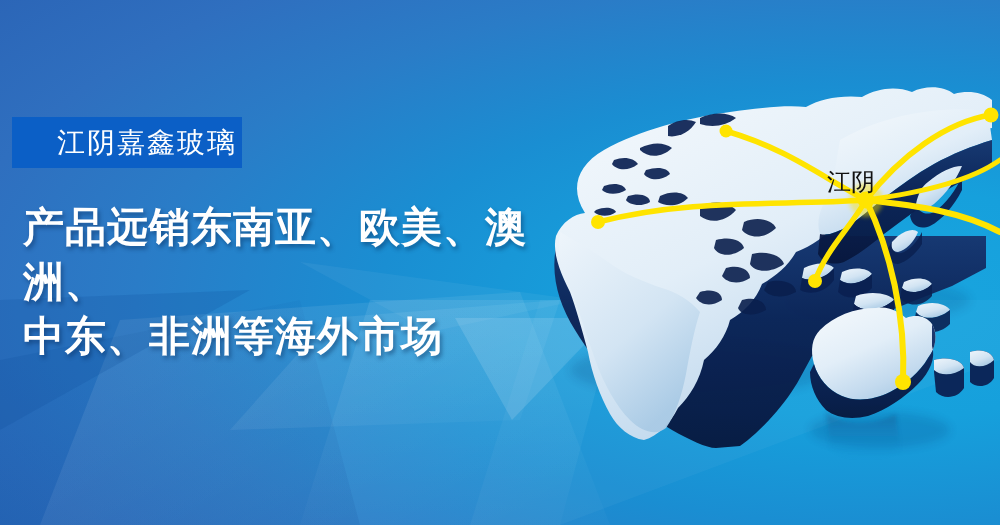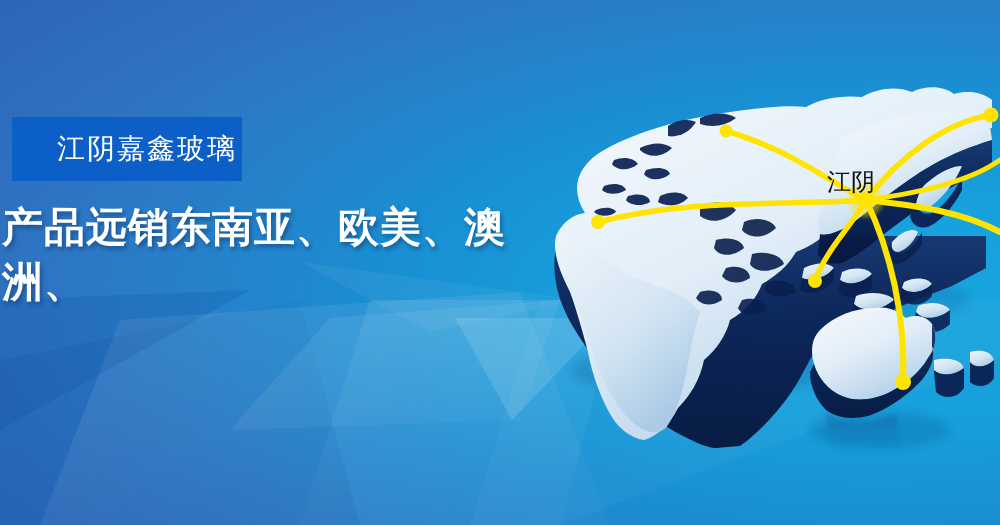--- a/index.html
+++ b/index.html
@@ -34,40 +34,40 @@
   .copy{
     position:absolute;
     left:0; top:0;
     width:600px;
     padding:0;
   }
 
   .badge{
     position:absolute;
     left:12px; top:117px;
-    width:230px; height:64px;
+    width:230px; height:51px;
     background:#0b5fc6;
     display:flex;
     align-items:center;
     justify-content:center;
     padding-left:40px;
   }
   .badge-text{
     color:#ffffff;
     font-size:28px;
     letter-spacing:2px;
     font-weight:400;
     line-height:1;
     white-space:nowrap;
     font-family:"DejaVu Sans","Liberation Sans",sans-serif;
   }
 
   .headline{
     position:absolute;
-    left:2px; top:200px;
+    left:23px; top:200px;
     width:580px;
     color:#ffffff;
     font-size:41px;
     font-weight:bold;
     line-height:1.33;
     letter-spacing:1px;
     text-shadow:2px 3px 4px rgba(4,36,80,.45);
     font-family:"DejaVu Sans","Liberation Sans",sans-serif;
   }
   .headline .l2{display:block;}
@@ -322,19 +322,20 @@
   </div>
 
   <div class="copy">
 
     <div class="badge">
       <span class="badge-text">江阴嘉鑫玻璃</span>
     </div>
 
     <div class="headline">
       <span>产品远销东南亚、欧美、澳洲、</span>
+      <span class="l2">中东、非洲等海外市场</span>
     </div>
 
     <div class="subcopy">
     </div>
 
   </div>
 </div>
 
 </body></html>

